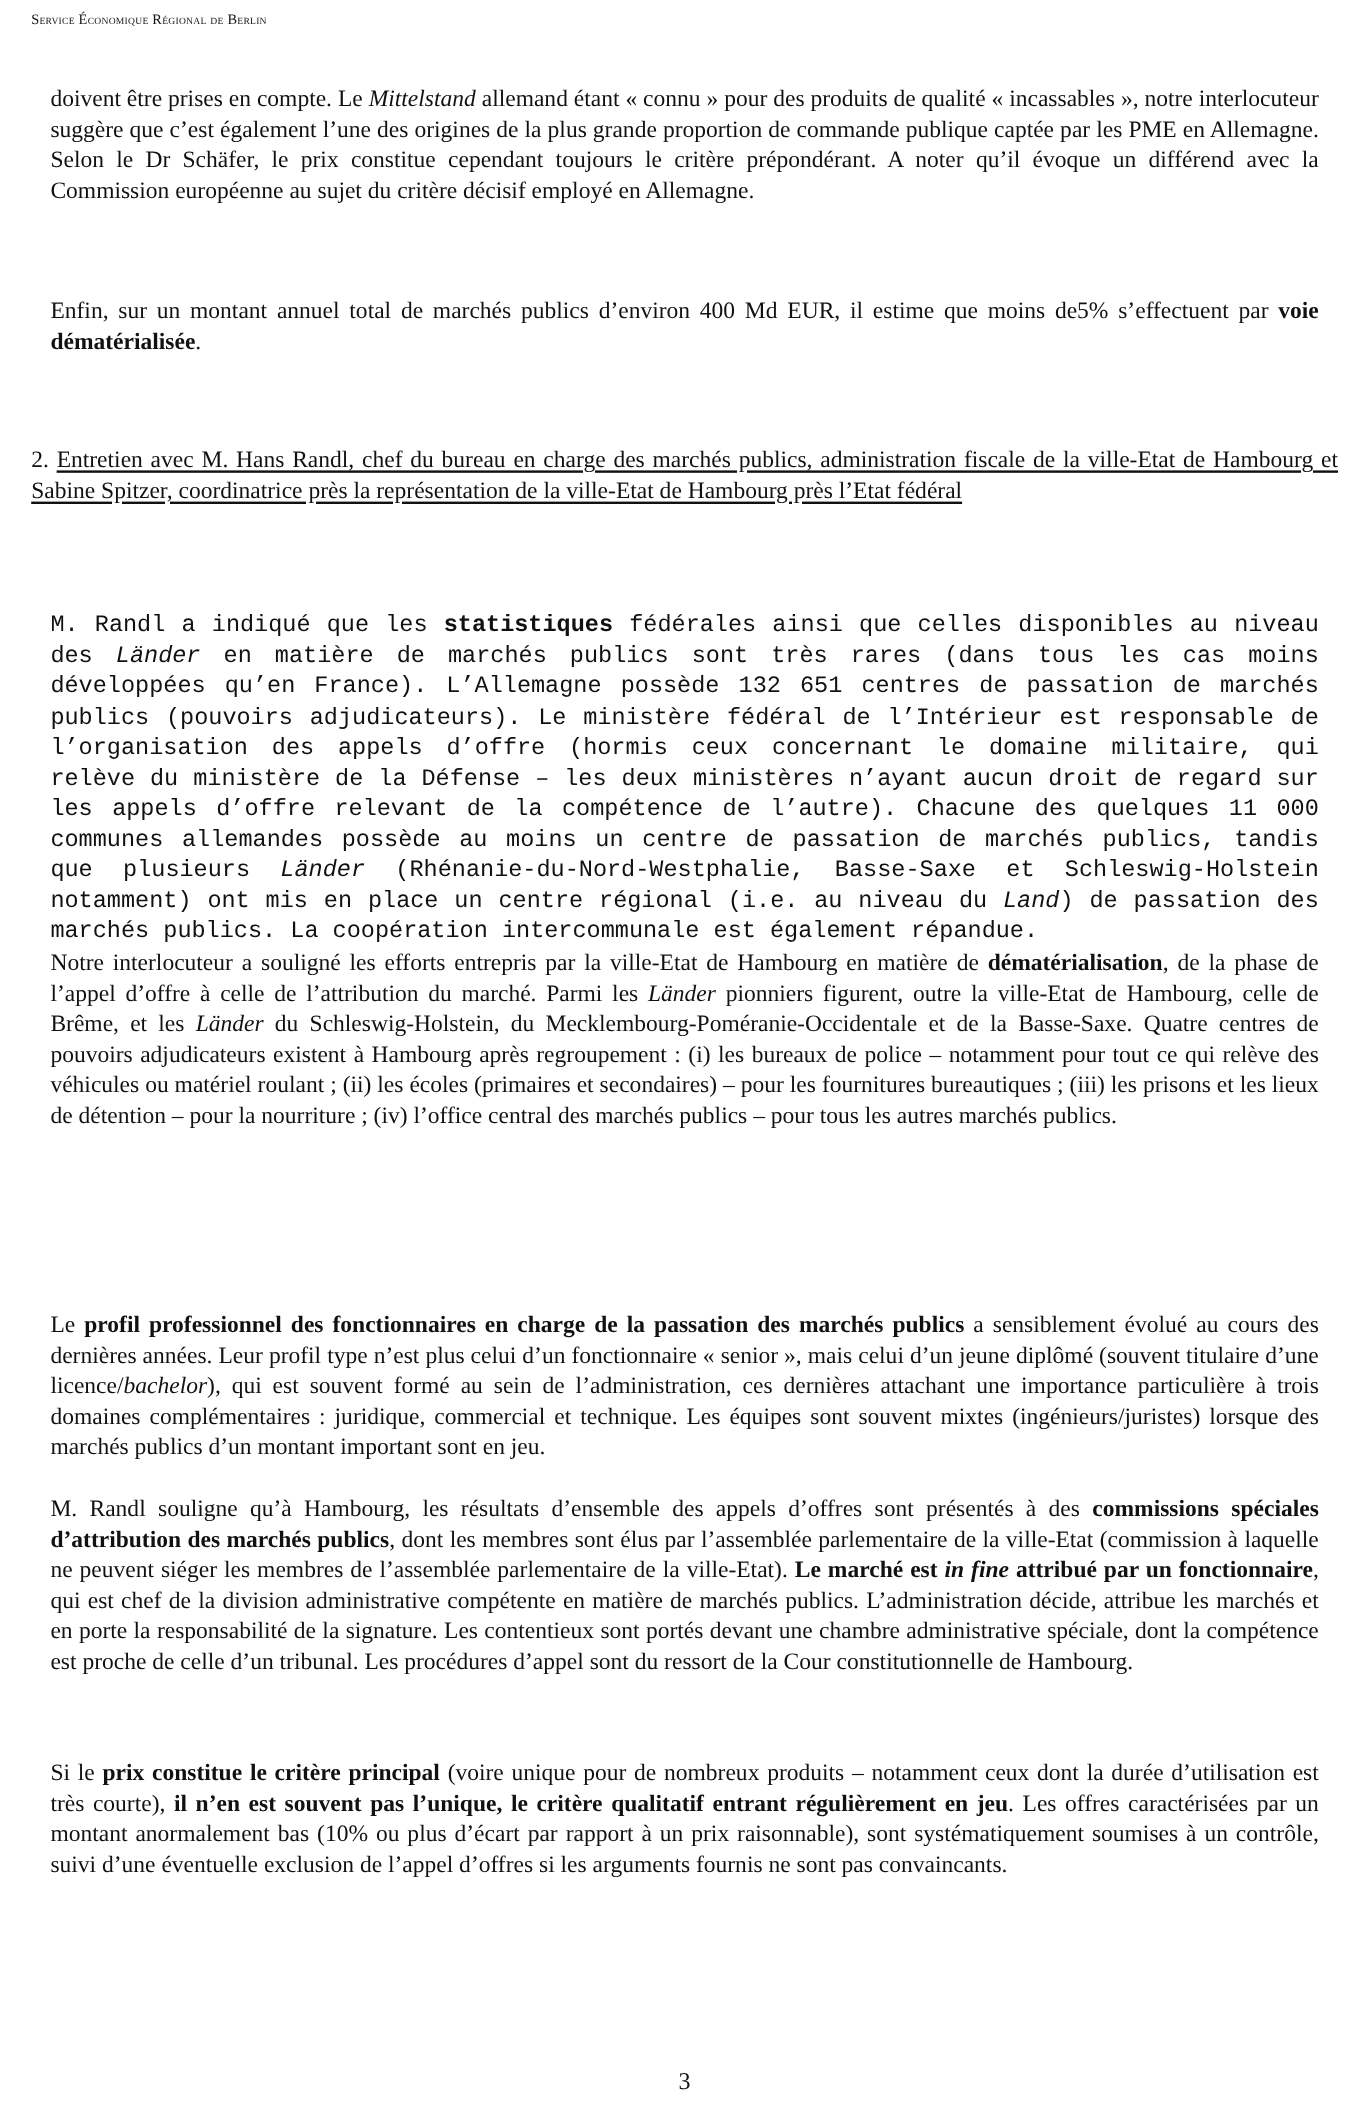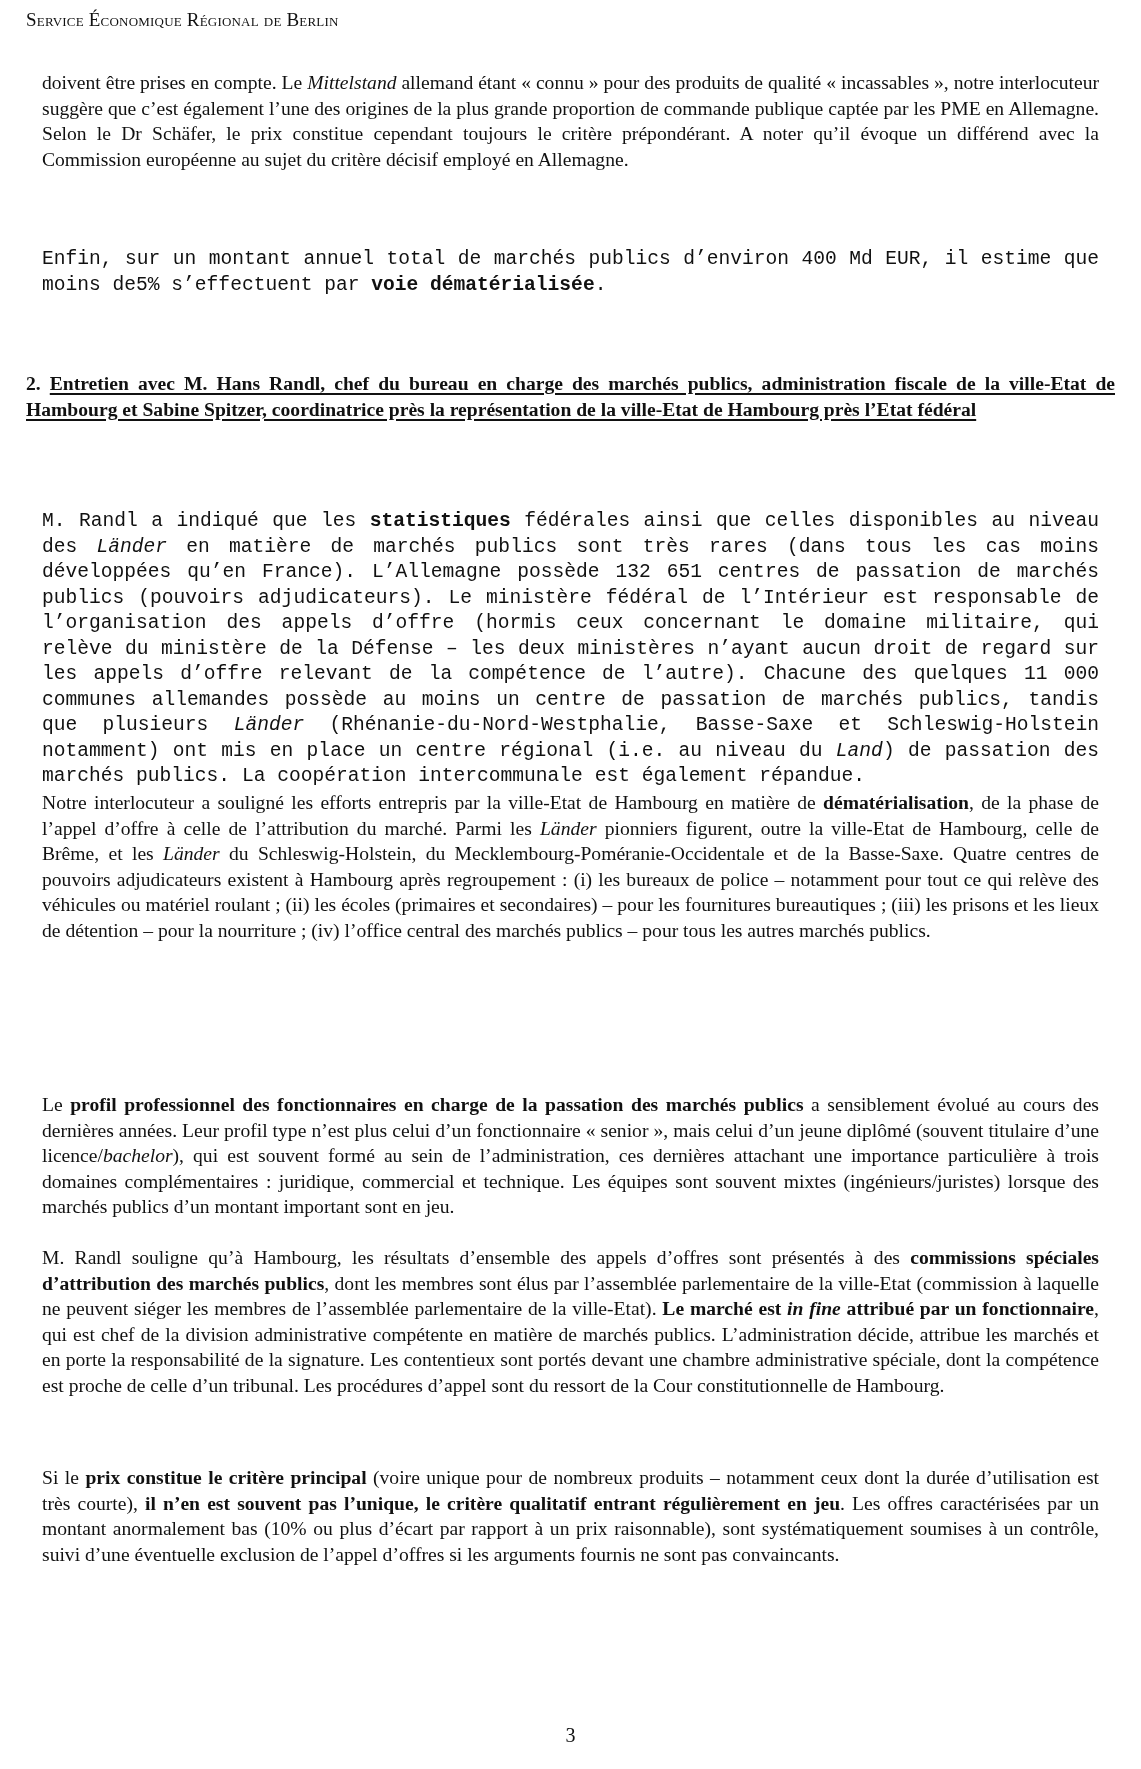--- a/index.html
+++ b/index.html
@@ -3,51 +3,51 @@
 <meta charset="utf-8">
 <style>
   html, body { margin: 0; padding: 0; background: #ffffff; }
   body {
     width: 1141px; height: 1769px; position: relative; overflow: hidden;
     font-family: "Liberation Serif", "DejaVu Serif", serif;
     color: #111111;
   }
   .header {
     position: absolute; left: 26px; top: 9px;
-    font-size: 19px; font-variant: small-caps; letter-spacing: 0.2px;
+    font-size: 12px; font-variant: small-caps; letter-spacing: 0.2px;
   }
   .body-text {
     position: absolute; left: 26px; width: 1089px;
     font-size: 19.6px; line-height: 25.5px;
     text-align: justify;
   }
   .body-text p { margin: 16px; }
   b, .b { font-weight: bold; }
   i, .i { font-style: italic; }
   .heading {
     position: absolute; left: 26px; width: 1089px; top: 371px;
-    font-size: 19.6px; line-height: 25.5px; font-weight: bold;
+    font-size: 19.6px; line-height: 25.5px; font-weight: normal;
     text-align: justify;
   }
   .heading .ul { text-decoration: underline; text-decoration-thickness: 2px; text-underline-offset: 3px; }
   .page-number {
     position: absolute; left: 0; width: 1141px; top: 1724px;
     text-align: center; font-size: 20px;
   }
 </style>
 </head>
 <body>
 
 <div class="header">Service Économique Régional de Berlin</div>
 
 <div class="body-text" style="top:54px;">
   <p><span>doivent être prises en compte. Le </span><i>Mittelstand</i><span> allemand étant « connu » pour des produits de qualité « incassables », notre interlocuteur suggère que c’est également l’une des origines de la plus grande proportion de commande publique captée par les PME en Allemagne. Selon le Dr Schäfer, le prix constitue cependant toujours le critère prépondérant. A noter qu’il évoque un différend avec la Commission européenne au sujet du critère décisif employé en Allemagne.</span></p>
 </div>
 
-<div class="body-text" style="top:231px;font-family:Liberation Mono, monospace;">
+<div class="body-text" style="top:231px;">
   <p><span>Enfin, sur un montant annuel total de marchés publics d’environ 400 Md EUR, il estime que moins de5% s’effectuent par </span><b>voie dématérialisée</b><span>.</span></p>
 </div>
 
 <div class="heading">
   <span>2. </span><span class="ul">Entretien avec M. Hans Randl, chef du bureau en charge des marchés publics, administration fiscale de la ville-Etat de Hambourg et Sabine Spitzer, coordinatrice près la représentation de la ville-Etat de Hambourg près l’Etat fédéral</span>
 </div>
 
 <div class="body-text" style="top:493px;font-family:Liberation Mono, monospace;">
   <p><span>M. Randl a indiqué que les </span><b>statistiques</b><span> fédérales ainsi que celles disponibles au niveau des </span><i>Länder</i><span> en matière de marchés publics sont très rares (dans tous les cas moins développées qu’en France). L’Allemagne possède 132 651 centres de passation de marchés publics (pouvoirs adjudicateurs). Le ministère fédéral de l’Intérieur est responsable de l’organisation des appels d’offre (hormis ceux concernant le domaine militaire, qui relève du ministère de la Défense – les deux ministères n’ayant aucun droit de regard sur les appels d’offre relevant de la compétence de l’autre). Chacune des quelques 11 000 communes allemandes possède au moins un centre de passation de marchés publics, tandis que plusieurs </span><i>Länder</i><span> (Rhénanie-du-Nord-Westphalie, Basse-Saxe et Schleswig-Holstein notamment) ont mis en place un centre régional (i.e. au niveau du </span><i>Land</i><span>) de passation des marchés publics. La coopération intercommunale est également répandue.</span></p>
 </div>

